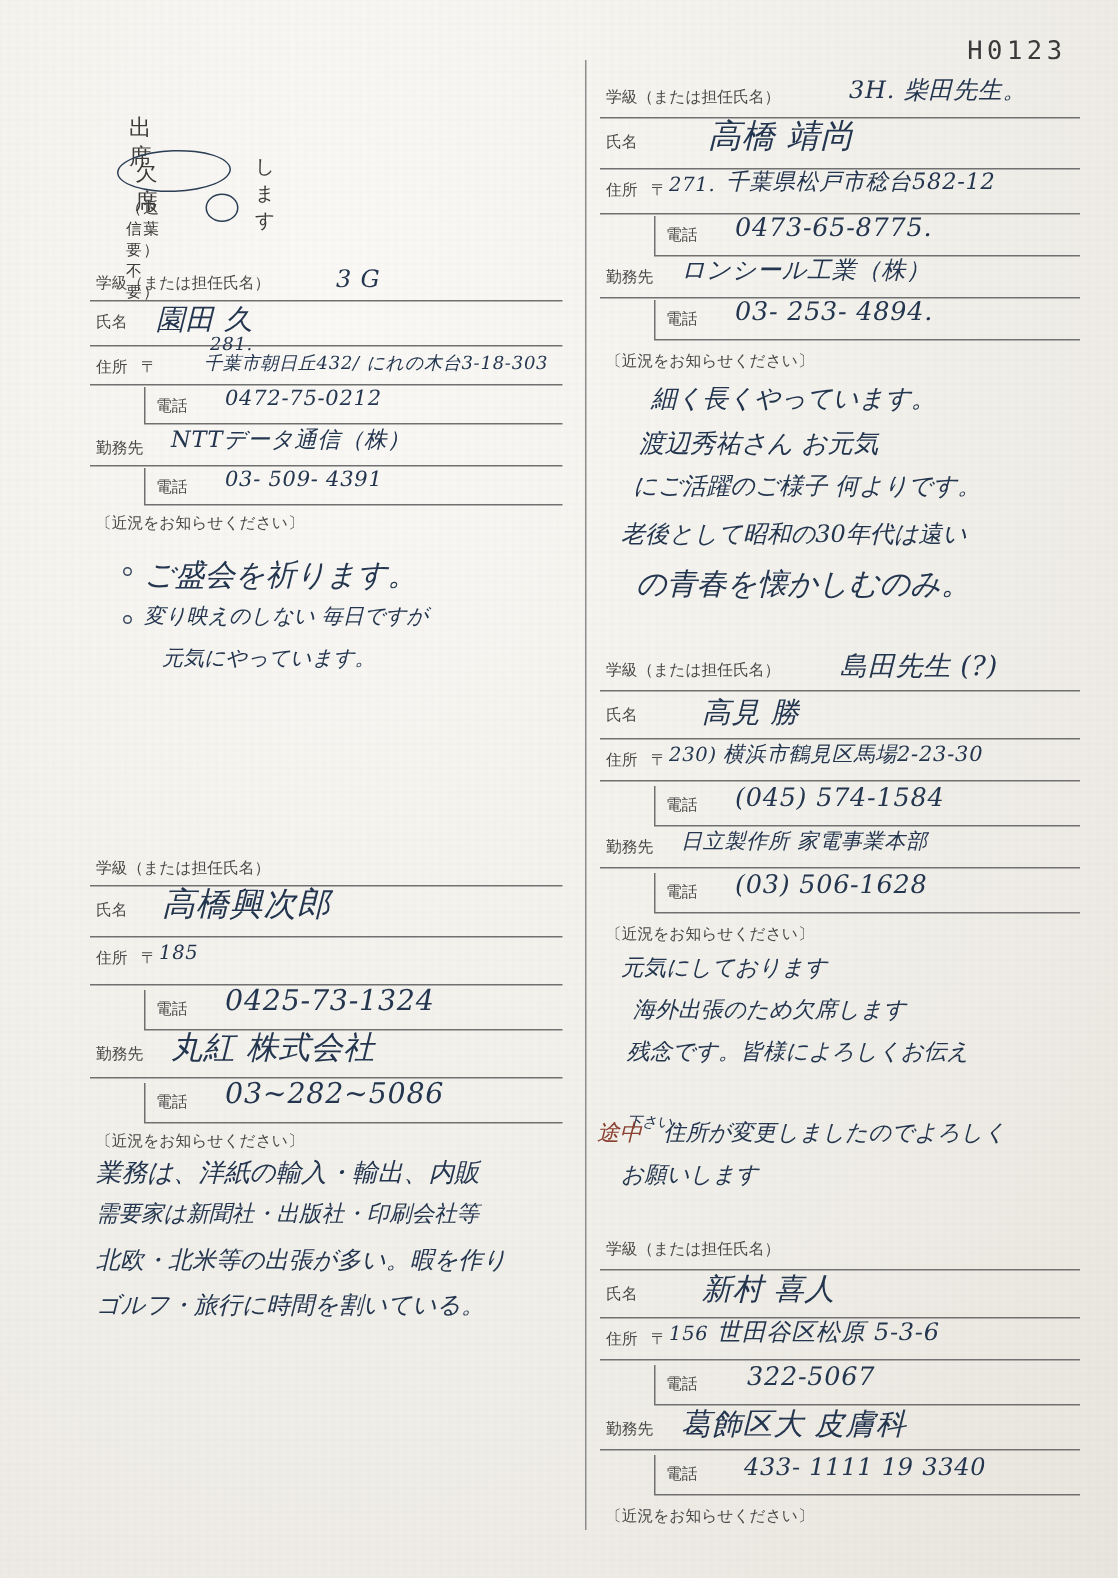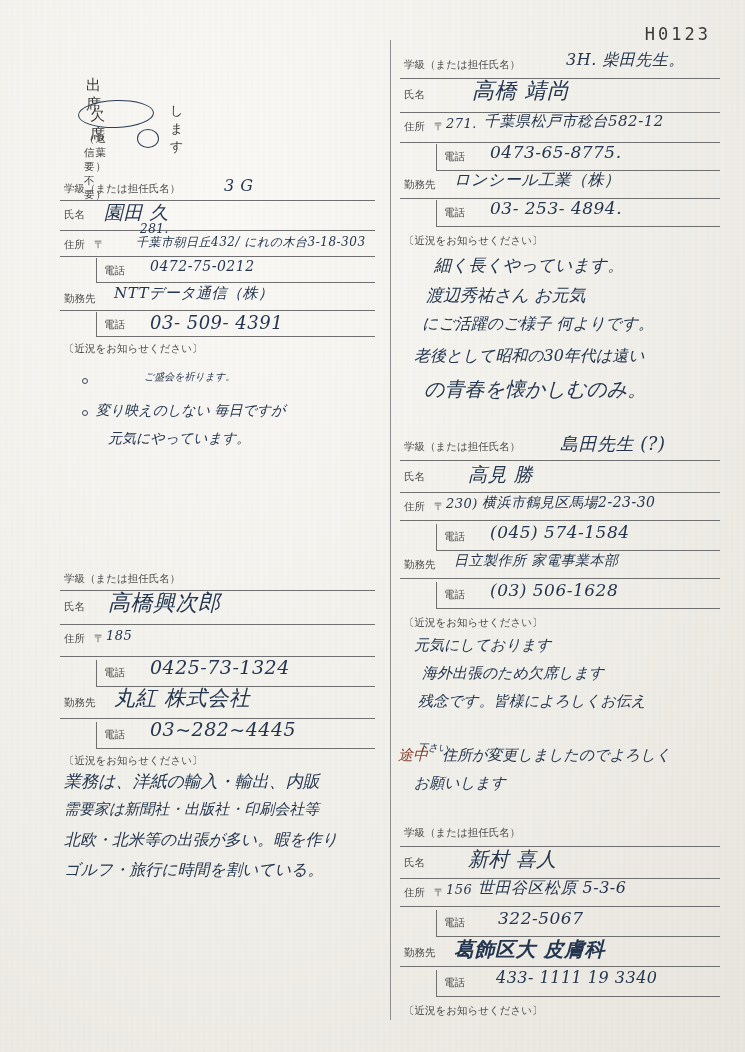--- a/index.html
+++ b/index.html
@@ -101,28 +101,28 @@
     <div class="lbl" style="left:44px;top:82px;">電話</div>
     <div class="val hw" style="left:90px;top:76px;font-size:14px;">0472-75-0212</div>
     <div class="line" style="left:36px;top:100px;width:279px;"></div>
     <div class="vline" style="left:36px;top:76px;height:24px;"></div>
 
     <div class="lbl" style="left:4px;top:110px;">勤務先</div>
     <div class="val hw" style="left:54px;top:102px;font-size:15px;">NTTデータ通信（株）</div>
     <div class="line" style="left:0px;top:128px;width:315px;"></div>
 
     <div class="lbl" style="left:44px;top:136px;">電話</div>
-    <div class="val hw" style="left:90px;top:130px;font-size:18px;">03- 509- 4391</div>
+    <div class="val hw" style="left:90px;top:130px;font-size:14px;">03- 509- 4391</div>
     <div class="line" style="left:36px;top:154px;width:279px;"></div>
     <div class="vline" style="left:36px;top:130px;height:24px;"></div>
 
     <div class="lbl" style="left:4px;top:160px;">〔近況をお知らせください〕</div>
 
     <div class="bullet" style="left:22px;top:196px;"></div>
-    <div class="note-line" style="left:36px;top:188px;font-size:10px;margin-left:48px;">ご盛会を祈ります。</div>
+    <div class="note-line" style="left:36px;top:188px;font-size:20px;">ご盛会を祈ります。</div>
     <div class="bullet" style="left:22px;top:228px;"></div>
     <div class="note-line" style="left:36px;top:220px;font-size:14px;">変り映えのしない 毎日ですが</div>
     <div class="note-line" style="left:48px;top:248px;font-size:14px;">元気にやっています。</div>
   </div>
 
   <div class="card" style="left:60px;top:572px;width:315px;height:320px;">
     <div class="lbl" style="left:4px;top:0px;">学級（または担任氏名）</div>
     <div class="val hw" style="left:170px;top:-6px;font-size:16px;"></div>
     <div class="line" style="left:0px;top:18px;width:315px;"></div>
 
@@ -138,21 +138,21 @@
     <div class="lbl" style="left:44px;top:94px;">電話</div>
     <div class="val hw" style="left:90px;top:84px;font-size:19px;">0425-73-1324</div>
     <div class="line" style="left:36px;top:114px;width:279px;"></div>
     <div class="vline" style="left:36px;top:88px;height:26px;"></div>
 
     <div class="lbl" style="left:4px;top:124px;">勤務先</div>
     <div class="val hw" style="left:54px;top:112px;font-size:21px;">丸紅 株式会社</div>
     <div class="line" style="left:0px;top:146px;width:315px;"></div>
 
     <div class="lbl" style="left:44px;top:156px;">電話</div>
-    <div class="val hw" style="left:90px;top:146px;font-size:19px;">03~282~4445</div>
+    <div class="val hw" style="left:90px;top:146px;font-size:19px;">03~282~5086</div>
     <div class="line" style="left:36px;top:176px;width:279px;"></div>
     <div class="vline" style="left:36px;top:150px;height:26px;"></div>
 
     <div class="lbl" style="left:4px;top:182px;">〔近況をお知らせください〕</div>
 
     <div class="note-line" style="left:4px;top:228px;font-size:15px;">需要家は新聞社・出版社・印刷会社等</div>
     <div class="note-line" style="left:4px;top:198px;font-size:17px;">業務は、洋紙の輸入・輸出、内販</div>
     <div class="note-line" style="left:4px;top:258px;font-size:16px;">北欧・北米等の出張が多い。暇を作り</div>
     <div class="note-line" style="left:4px;top:288px;font-size:16px;">ゴルフ・旅行に時間を割いている。</div>
   </div>
@@ -249,21 +249,21 @@
     <div class="val hw" style="left:46px;top:56px;font-size:13px;">156</div>
     <div class="val hw" style="left:78px;top:52px;font-size:16px;">世田谷区松原 5-3-6</div>
     <div class="line" style="left:0px;top:80px;width:320px;"></div>
 
     <div class="lbl" style="left:44px;top:90px;">電話</div>
     <div class="val hw" style="left:98px;top:82px;font-size:17px;">322-5067</div>
     <div class="line" style="left:36px;top:110px;width:284px;"></div>
     <div class="vline" style="left:36px;top:84px;height:26px;"></div>
 
     <div class="lbl" style="left:4px;top:120px;">勤務先</div>
-    <div class="val hw" style="left:54px;top:110px;font-size:20px;font-weight:bold;">葛飾区大 皮膚科</div>
+    <div class="val hw" style="left:54px;top:110px;font-size:20px;">葛飾区大 皮膚科</div>
     <div class="line" style="left:0px;top:140px;width:320px;"></div>
 
     <div class="lbl" style="left:44px;top:150px;">電話</div>
     <div class="val hw" style="left:96px;top:142px;font-size:16px;">433- 1111  19 3340</div>
     <div class="line" style="left:36px;top:170px;width:284px;"></div>
     <div class="vline" style="left:36px;top:144px;height:26px;"></div>
 
     <div class="lbl" style="left:4px;top:178px;">〔近況をお知らせください〕</div>
   </div>
 

